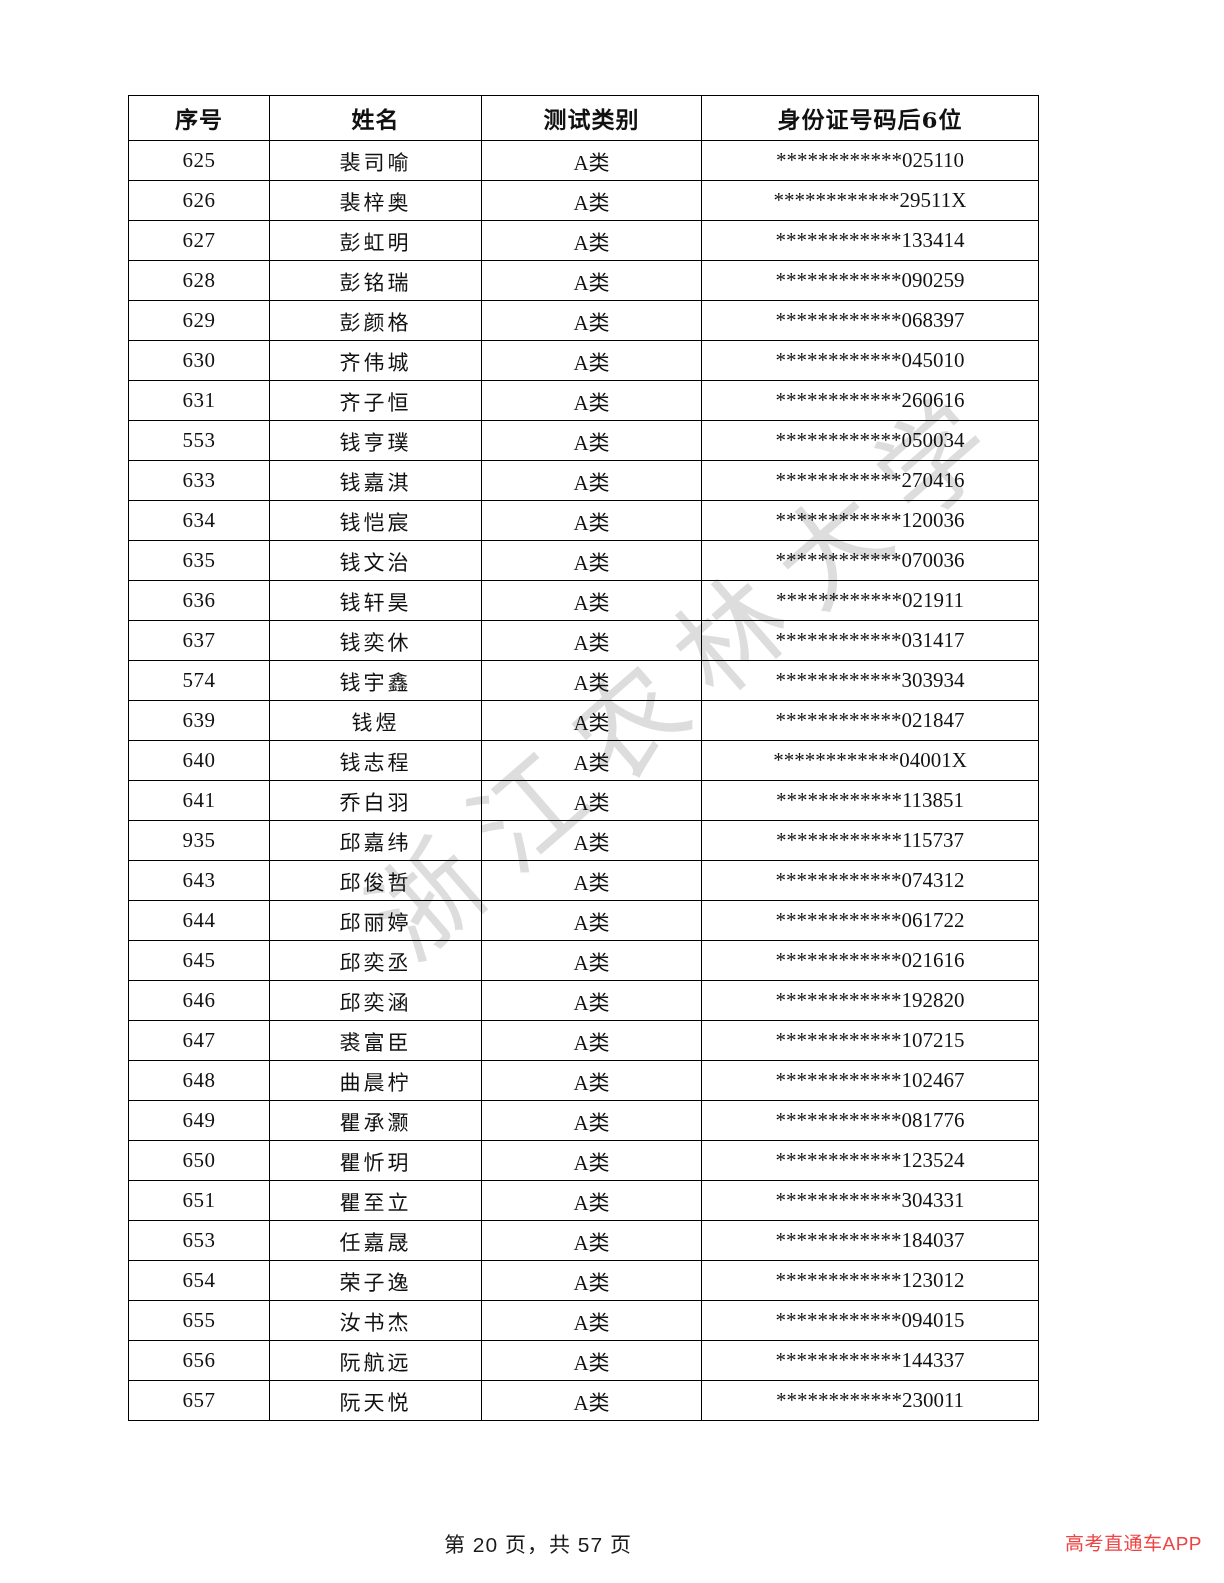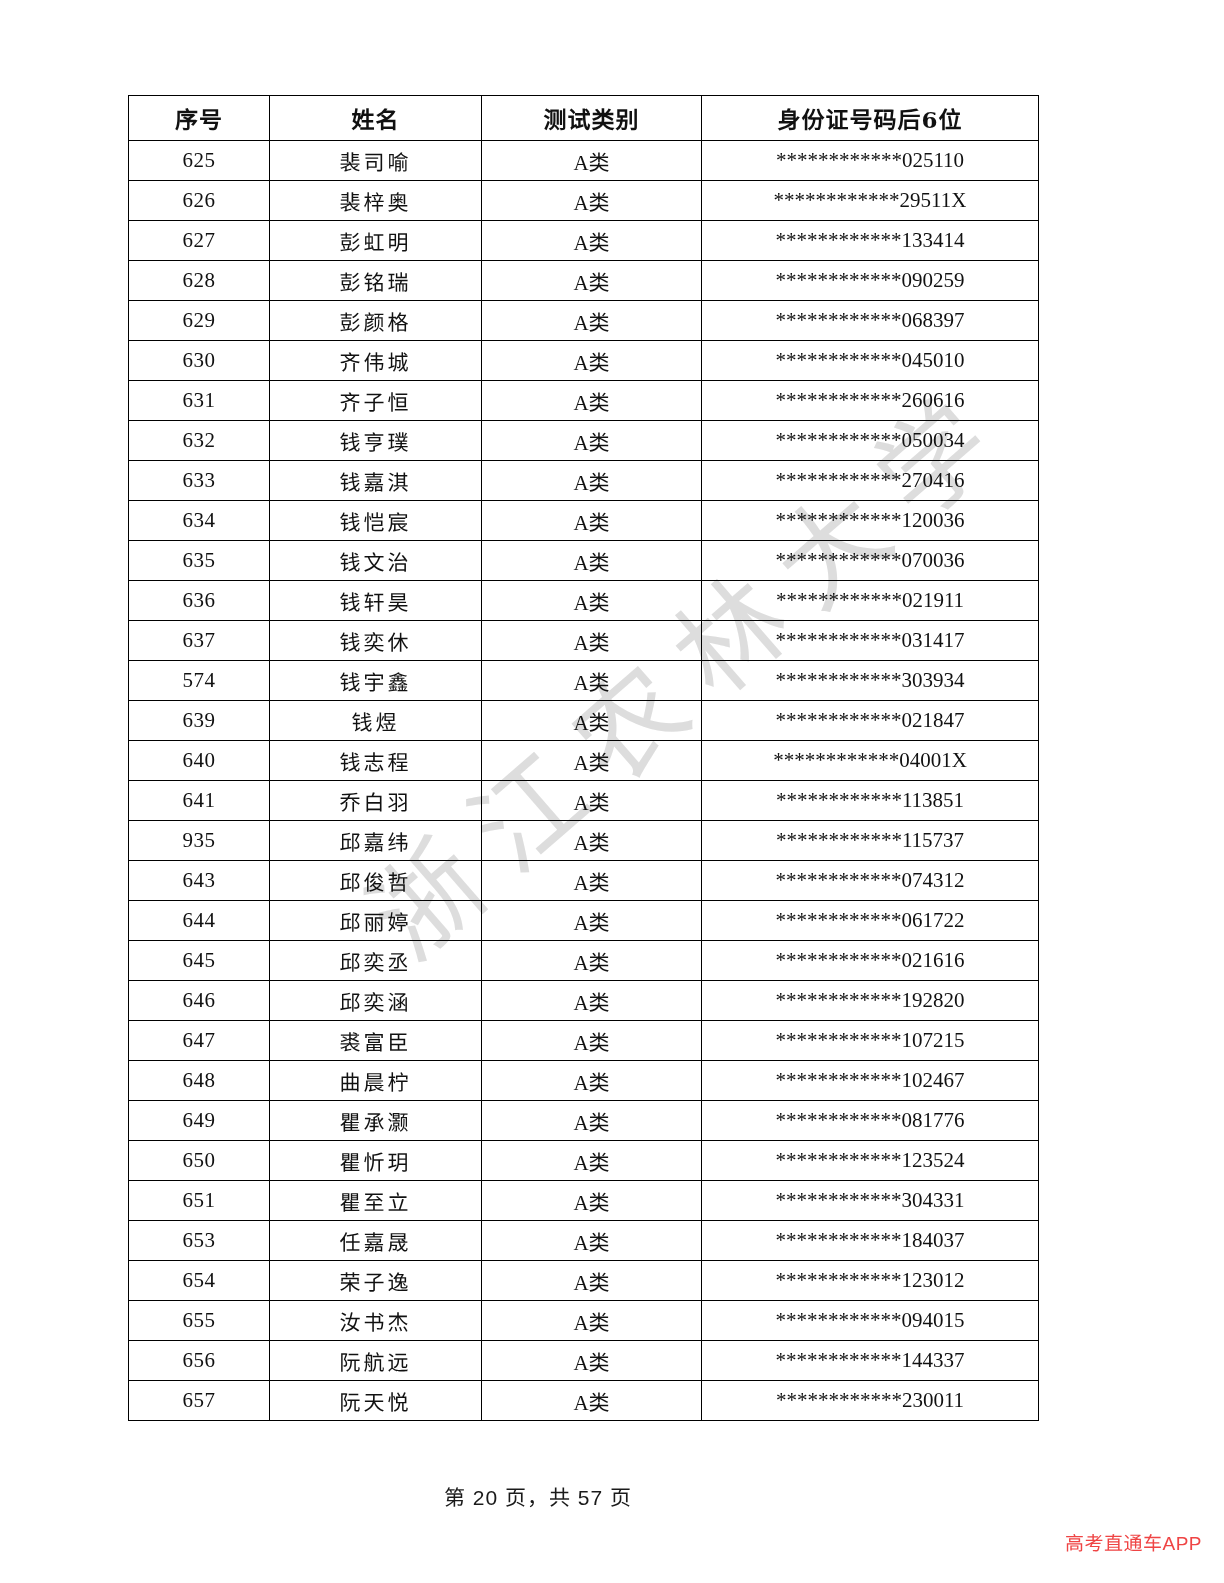--- a/index.html
+++ b/index.html
@@ -85,21 +85,21 @@
   }
   td.cell-index  { font-size: 21px; letter-spacing: .5px; }
   td.cell-name   { font-size: 22px; letter-spacing: 3px; }
   td.cell-type   { font-size: 20px; letter-spacing: 0px; margin-left: 36px; }
   td.cell-id     { font-size: 21px; letter-spacing: 0px; white-space: nowrap; }
 
   
   #page-footer {
     position: absolute;
     left: 0;
-    top: 1481px;
+    top: 1528px;
     width: 1076px;
     text-align: center;
     font-size: 21px;
     font-family: "Liberation Sans", "DejaVu Sans", sans-serif;
     color: #1a1a1a;
     letter-spacing: 1px;
   }
   #app-credit {
     position: absolute;
     right: 22px;
@@ -171,21 +171,21 @@
           <td class="cell-type">A类</td>
           <td class="cell-id">************045010</td>
         </tr>
         <tr>
           <td class="cell-index">631</td>
           <td class="cell-name">齐子恒</td>
           <td class="cell-type">A类</td>
           <td class="cell-id">************260616</td>
         </tr>
         <tr>
-          <td class="cell-index">632</td>
+          <td class="cell-index">553</td>
           <td class="cell-name">钱亨璞</td>
           <td class="cell-type">A类</td>
           <td class="cell-id">************050034</td>
         </tr>
         <tr>
           <td class="cell-index">633</td>
           <td class="cell-name">钱嘉淇</td>
           <td class="cell-type">A类</td>
           <td class="cell-id">************270416</td>
         </tr>

